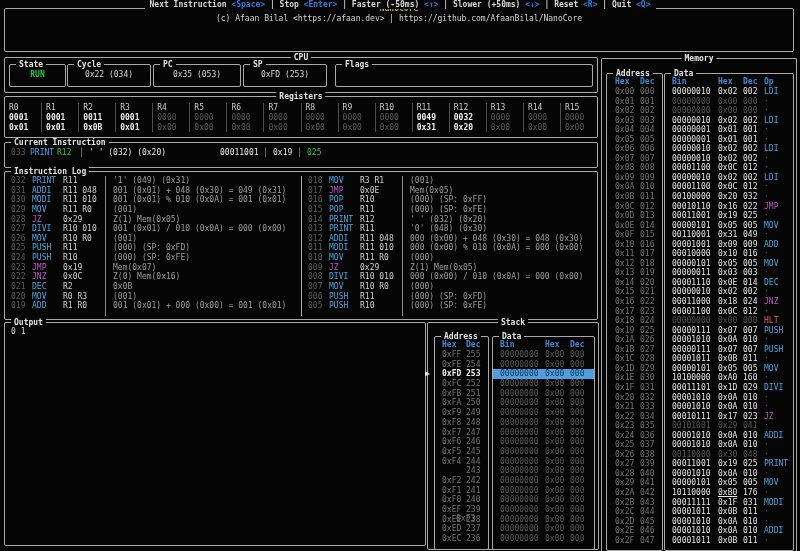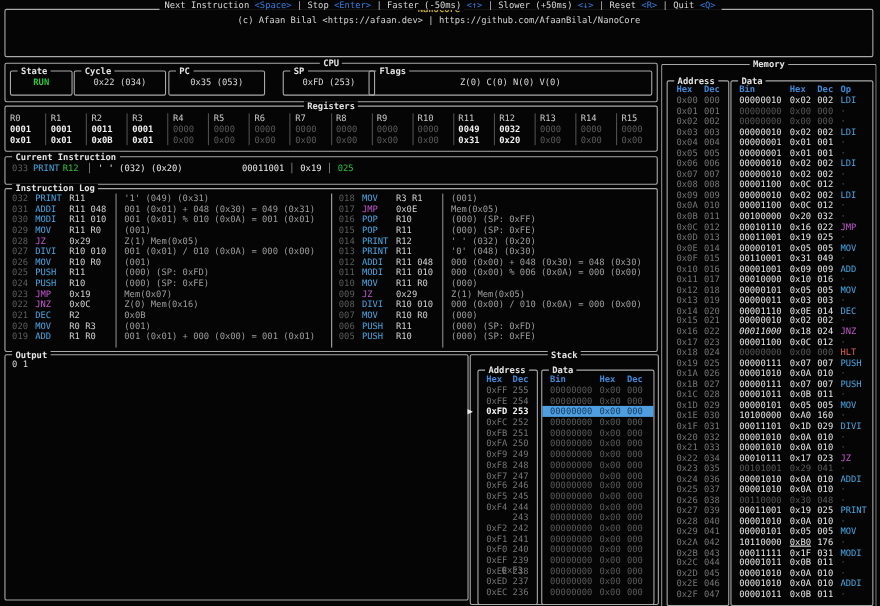--- a/index.html
+++ b/index.html
@@ -16,21 +16,21 @@
   .red{color:#e25b5b;}
   .green{color:#2ec43f;}
   .dim{color:#5c5c5c;}
   .gray{color:#9e9e9e;}
   .white{color:#e9e9e9;}
   .addrcol{color:#757575;}
   .hdr{color:#3d8ad8;font-weight:bold;}
   .centerline{text-align:center;white-space:nowrap;}
   
   #keybar{position:absolute;left:0;top:47;width:100%;text-align:center;z-index:5;}
-  #keybar .inner{background:#050505;padding:0 5px;white-space:nowrap;}
+  #keybar .inner{background:#050505;padding:0 5px;white-space:nowrap;font-weight:bold;}
   .kb-sep{color:#c9c9c9;}
   .kb-key{color:#2f7fe0;}
   
   .cpu-val{text-align:center;padding-top:5px;white-space:nowrap;}
   
   #reg-row{display:flex;margin-top:6px;}
   .reg-cell{flex:1;padding-left:4px;border-right:1px solid #4e4e4e;line-height:9.8px;white-space:nowrap;}
   .reg-cell:last-child{border-right:none;}
   .reg-name{color:#c9c9c9;}
   .reg-on{color:#efefef;font-weight:bold;}
@@ -79,27 +79,26 @@
     <div class="cpu-val green" style="font-weight:bold;">RUN</div>
   </div>
   <div class="subbox" style="left:62px;top:6px;width:82px;height:21px;">
     <div class="btitle">Cycle</div>
     <div class="cpu-val">0x22 (034)</div>
   </div>
   <div class="subbox" style="left:148px;top:6px;width:86px;height:21px;">
     <div class="btitle">PC</div>
     <div class="cpu-val">0x35 (053)</div>
   </div>
-  <div class="subbox" style="left:252px;top:6px;width:82px;height:21px;">
+  <div class="subbox" style="left:238px;top:6px;width:82px;height:21px;">
     <div class="btitle">SP</div>
     <div class="cpu-val">0xFD (253)</div>
   </div>
   <div class="subbox" style="left:330px;top:6px;width:256px;height:21px;">
     <div class="btitle">Flags</div>
-    <div class="cpu-val">Z(0) C(0) N(0) V(0)</div>
   </div>
 </div>
 
 <div class="box" style="left:4px;top:96px;width:592px;height:40px;">
   <div class="btitle center">Registers</div>
   <div id="reg-row">
       <div class="reg-cell">
         <div class="reg-name">R0</div>
         <div class="reg-on">0001</div>
         <div class="reg-on">0x01</div>
@@ -328,21 +327,21 @@
       <div class="log-row">
         <span class="l-num">012</span>
         <span class="l-op cyanop">ADDI</span>
         <span class="l-args">R11 048</span>
         <span class="l-desc">000 (0x00) + 048 (0x30) = 048 (0x30)</span>
       </div>
       <div class="log-row">
         <span class="l-num">011</span>
         <span class="l-op cyanop">MODI</span>
         <span class="l-args">R11 010</span>
-        <span class="l-desc">000 (0x00) % 006 (0x0A) = 000 (0x00)</span>
+        <span class="l-desc">000 (0x00) % 010 (0x0A) = 000 (0x00)</span>
       </div>
       <div class="log-row">
         <span class="l-num">010</span>
         <span class="l-op cyanop">MOV</span>
         <span class="l-args">R11 R0</span>
         <span class="l-desc">(000)</span>
       </div>
       <div class="log-row">
         <span class="l-num">009</span>
         <span class="l-op mag">JZ</span>
@@ -923,21 +922,21 @@
           <span class="memtext" style="left: 78px;">014</span>
           <span class="cyanop" style="left: 99px;">DEC</span>
         </div>
         <div class="trow mem-row">
           <span class="memtext" style="left: 7px;">00000010</span>
           <span class="memtext" style="left: 53px;">0x02</span>
           <span class="memtext" style="left: 78px;">002</span>
           <span class="dim" style="left: 99px;">·</span>
         </div>
         <div class="trow mem-row">
-          <span class="memtext" style="left: 7px; font-style: italic;">00011000</span>
+          <span class="memtext" style="left: 7px;">00011000</span>
           <span class="memtext" style="left: 53px;">0x18</span>
           <span class="memtext" style="left: 78px;">024</span>
           <span class="mag" style="left: 99px;">JNZ</span>
         </div>
         <div class="trow mem-row">
           <span class="memtext" style="left: 7px;">00001100</span>
           <span class="memtext" style="left: 53px;">0x0C</span>
           <span class="memtext" style="left: 78px;">012</span>
           <span class="dim" style="left: 99px;">·</span>
         </div>

